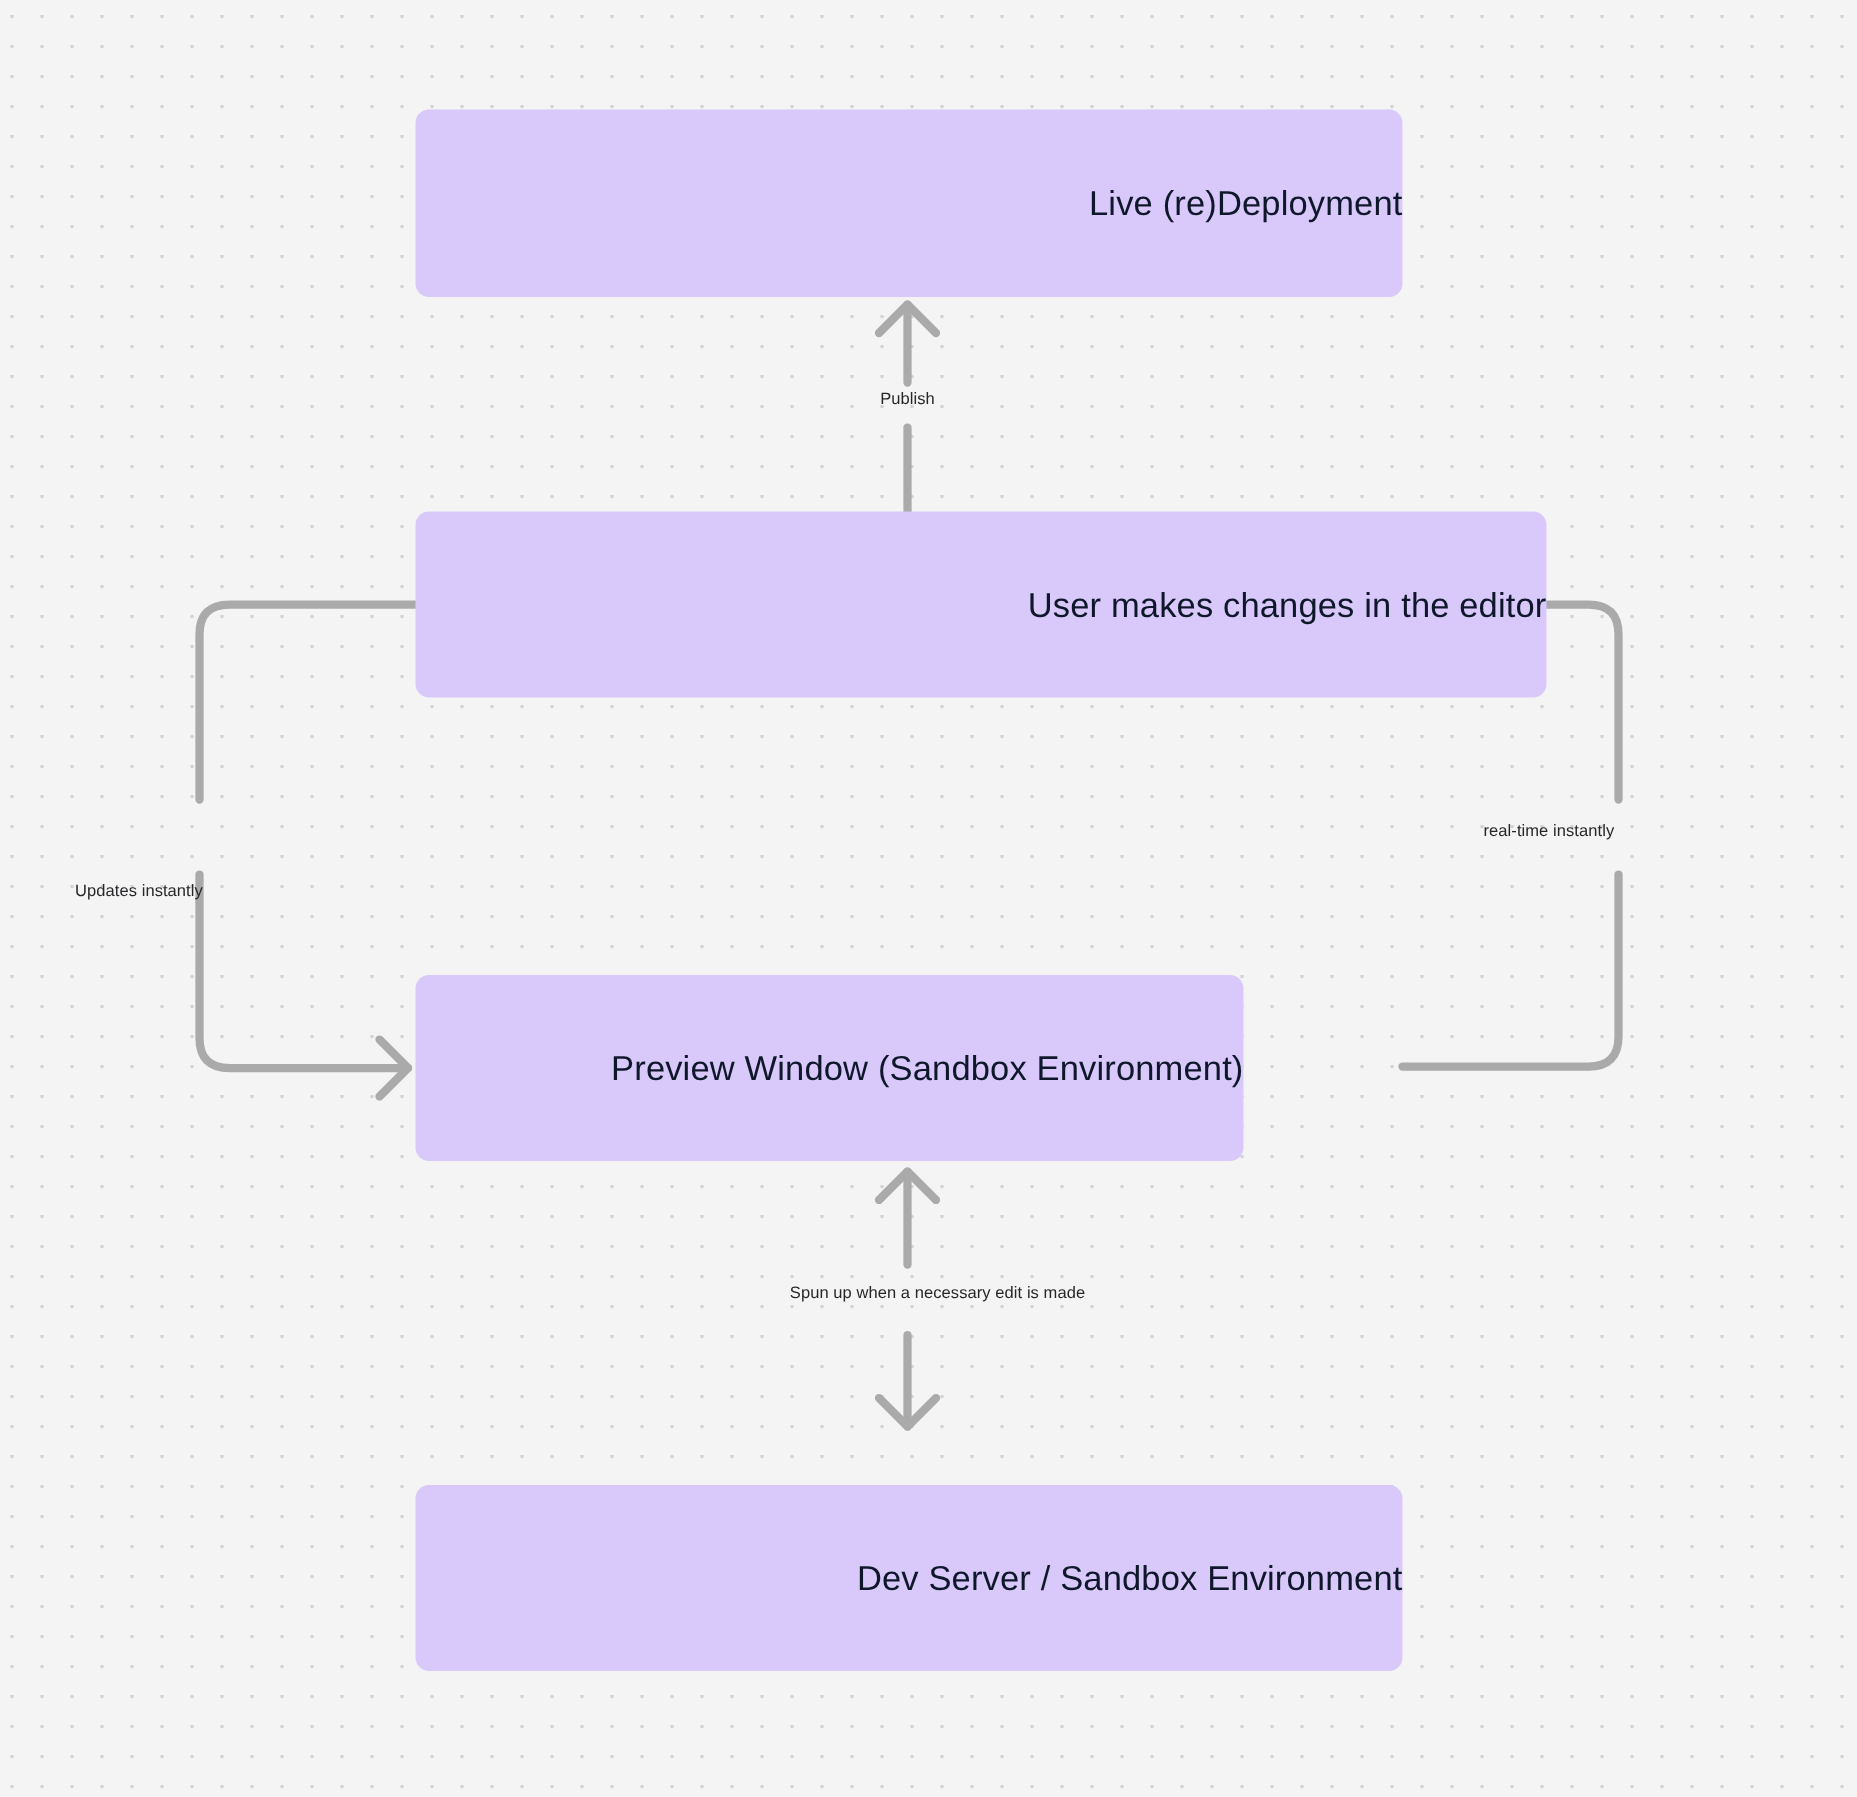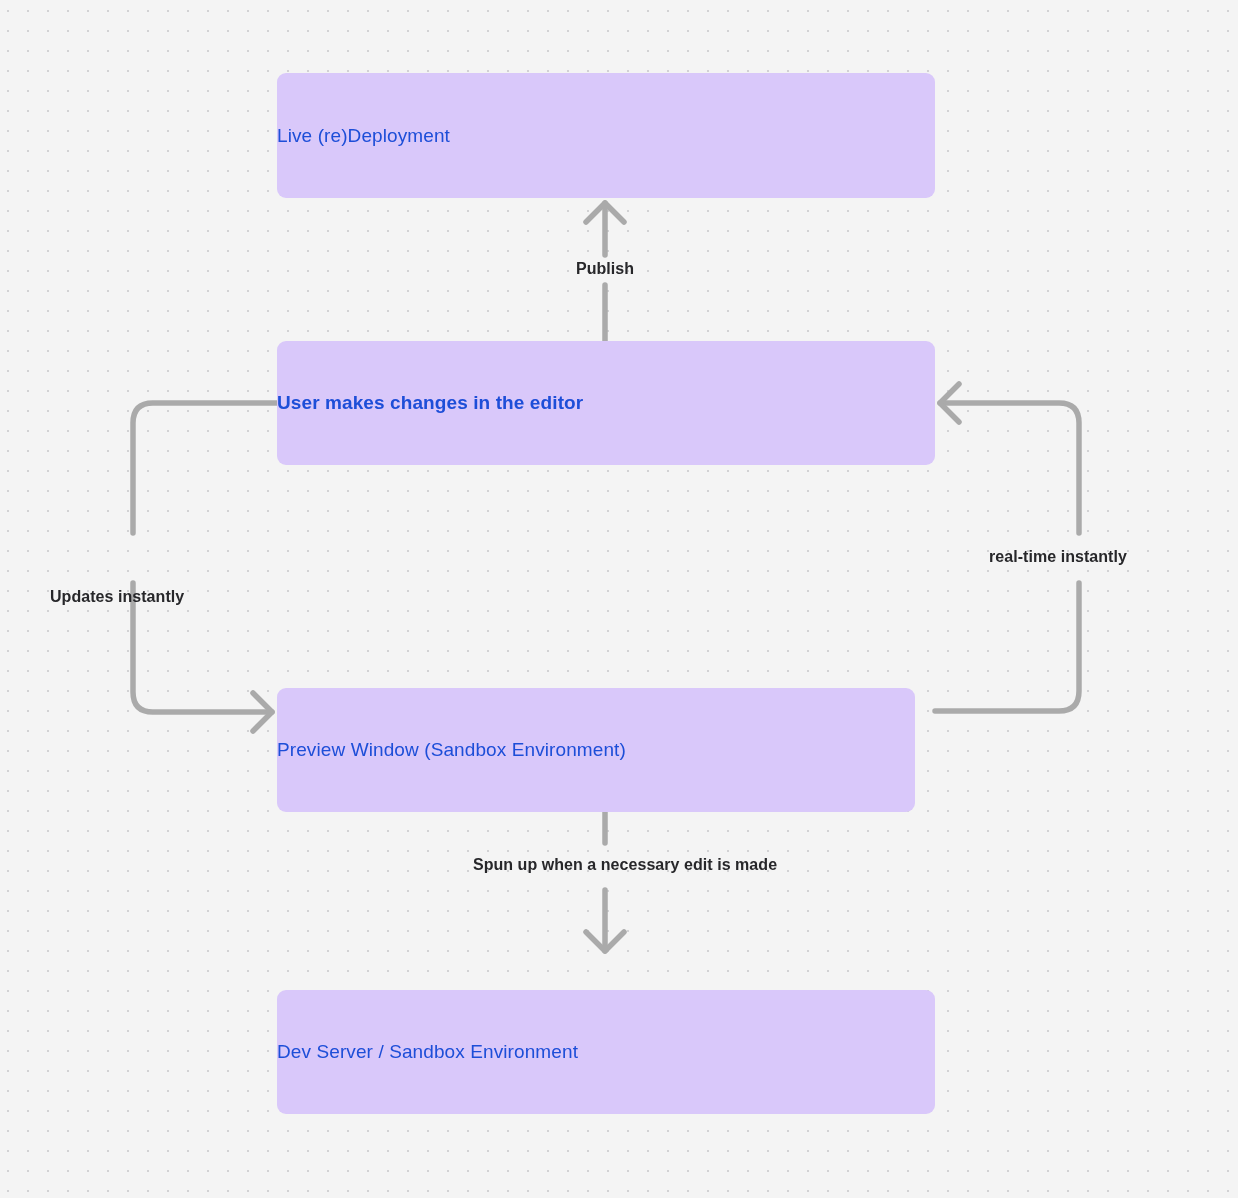--- a/index.html
+++ b/index.html
@@ -35,38 +35,37 @@
     pointer-events: none;
   }
 
   .node {
     position: absolute;
     box-sizing: border-box;
     background: #D9C8FA;
     border-radius: 9px;
     display: flex;
     align-items: center;
-    justify-content: flex-start;
-    color: #1d4ed8;
-    font-size: 19px;
+    justify-content: flex-end;
+    color: #0f172a;
+    font-size: 23px;
     font-family: "Liberation Sans", sans-serif;
     letter-spacing: 0.1px;
     text-align: center;
     line-height: 1.25;
   }
 
   .edge-label {
     position: absolute;
     color: #27272A;
-    font-size: 16px;
+    font-size: 11px;
     font-family: "Liberation Sans", sans-serif;
     letter-spacing: 0.05px;
     white-space: nowrap;
     line-height: 1;
-    font-weight: bold;
   }
   .edge-label.center {
     transform: translateX(-50%);
   }
 </style>
 </head>
 <body>
 
 <div id="canvas">
 
@@ -106,25 +105,25 @@
 
       <path d="M 605 890 L 605 951" stroke="#AAAAAA" stroke-width="5.5" stroke-linecap="round" fill="none"></path>
       <path d="M 586 932 L 605 951 L 624 932" stroke="#AAAAAA" stroke-width="5.5" stroke-linecap="round" stroke-linejoin="round" fill="none"></path>
     </g>
   </svg>
 
   <div class="node" style="left:277px; top:73px; width:658px; height:125px;">
     <span>Live (re)Deployment</span>
   </div>
 
-  <div class="node" style="left:277px; top:341px; width:658px; height:124px;font-weight:bold;">
+  <div class="node" style="left:277px; top:341px; width:754px; height:124px;">
     <span>User makes changes in the editor</span>
   </div>
 
-  <div class="node" style="left:277px; top:688px; width:638px; height:124px;">
+  <div class="node" style="left:277px; top:650px; width:552px; height:124px;">
     <span>Preview Window (Sandbox Environment)</span>
   </div>
 
   <div class="node" style="left:277px; top:958px; width:658px; height:124px;margin-top:32px;">
     <span>Dev Server / Sandbox Environment</span>
   </div>
 
   <div class="edge-label center" style="left:605px; top:261px;">Publish</div>
 
   <div class="edge-label" style="left:50px; top:569px;margin-top:20px;">Updates instantly</div>

